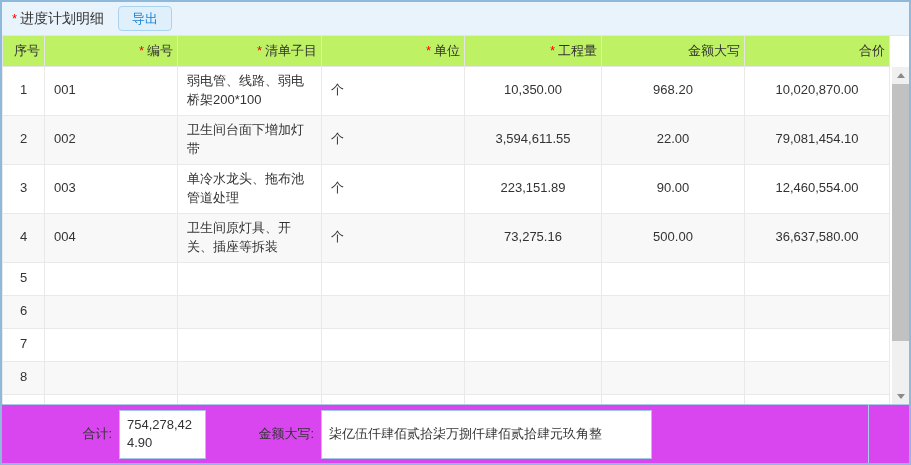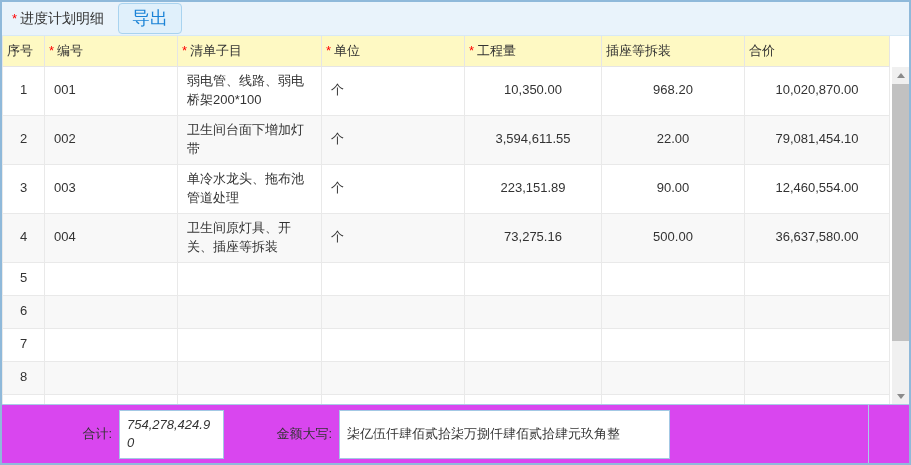--- a/index.html
+++ b/index.html
@@ -25,21 +25,21 @@
     font-size:14px; color:#333;
   }
   .req { color:#ff0000; margin-right:3px; font-size:13px; }
   .title-text { color:#333;text-align:right; }
   .export-btn {
     margin-left:14px;
     background:#e0f0fb;
     border:1px solid #a9d3ef;
     color:#1a82d6;
     border-radius:4px;
-    font-size:18px;
+    font-size:13px;
     padding:4px 13px;
     line-height:1.2;
     cursor:pointer;
     font-family:inherit;
   }
 
   
   .table-area {
     position:relative;
     flex:0 0 368px;
@@ -58,24 +58,24 @@
   table.grid col.c-unit  { width:143px; }
   table.grid col.c-qty   { width:137px; }
   table.grid col.c-price { width:143px; }
   table.grid col.c-total { width:145px; }
 
   table.grid th {
     height:30px;
     font-weight:normal;
     font-size:13px;
     color:#333;
-    background:#fef9c3;
+    background:#bef264;
     border:1px solid #e5e5e5;
     border-top:none;
-    text-align:left;
+    text-align:right;
     padding:2px 4px;
     white-space:nowrap;
   }
   table.grid td {
     font-size:13px;
     color:#333;
     border:1px solid #e9e9e9;
     padding:4px 9px;
     vertical-align:middle;
     line-height:1.45;
@@ -141,21 +141,21 @@
     background:#fff;
     border:1px solid #a3c8e4;
     height:49px;
     display:flex;
     align-items:center;
     padding:2px 7px;
     line-height:1.35;
     word-break:break-all;
     overflow:hidden;
   }
-  .f-box-total { width:105px;font-style:italic; }
+  .f-box-total { width:87px; }
   .f-box-words { width:331px; }
   .f-divider {
     position:absolute;
     left:866px; top:0; bottom:0;
     width:1px;
     background:#aacde8;
   }
 
   
   .watermark {
@@ -205,21 +205,21 @@
           <col class="c-price">
           <col class="c-total">
       </colgroup>
       <thead>
         <tr>
           <th><span>序号</span></th>
           <th><span class="req">*</span><span>编号</span></th>
           <th><span class="req">*</span><span>清单子目</span></th>
           <th><span class="req">*</span><span>单位</span></th>
           <th><span class="req">*</span><span>工程量</span></th>
-          <th><span>插座等拆装</span></th>
+          <th><span>金额大写</span></th>
           <th><span>合价</span></th>
         </tr>
       </thead>
       <tbody>
         <tr class="row-tall">
           <td class="al-c">1</td>
           <td class="al-l">001</td>
           <td class="al-l">弱电管、线路、弱电桥架200*100</td>
           <td class="al-l">个</td>
           <td class="al-c">10,350.00</td>

